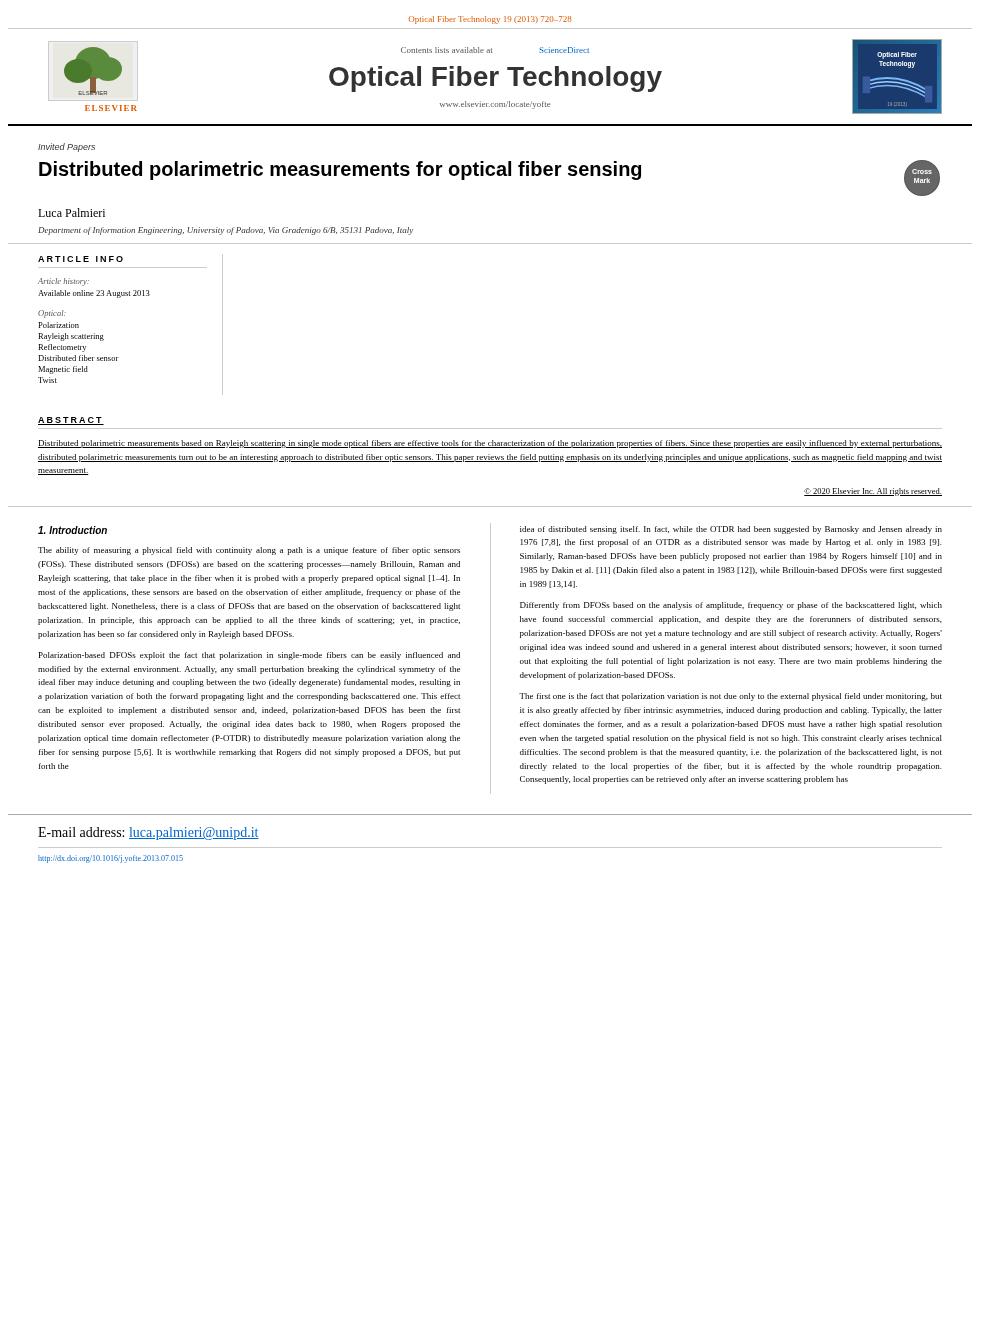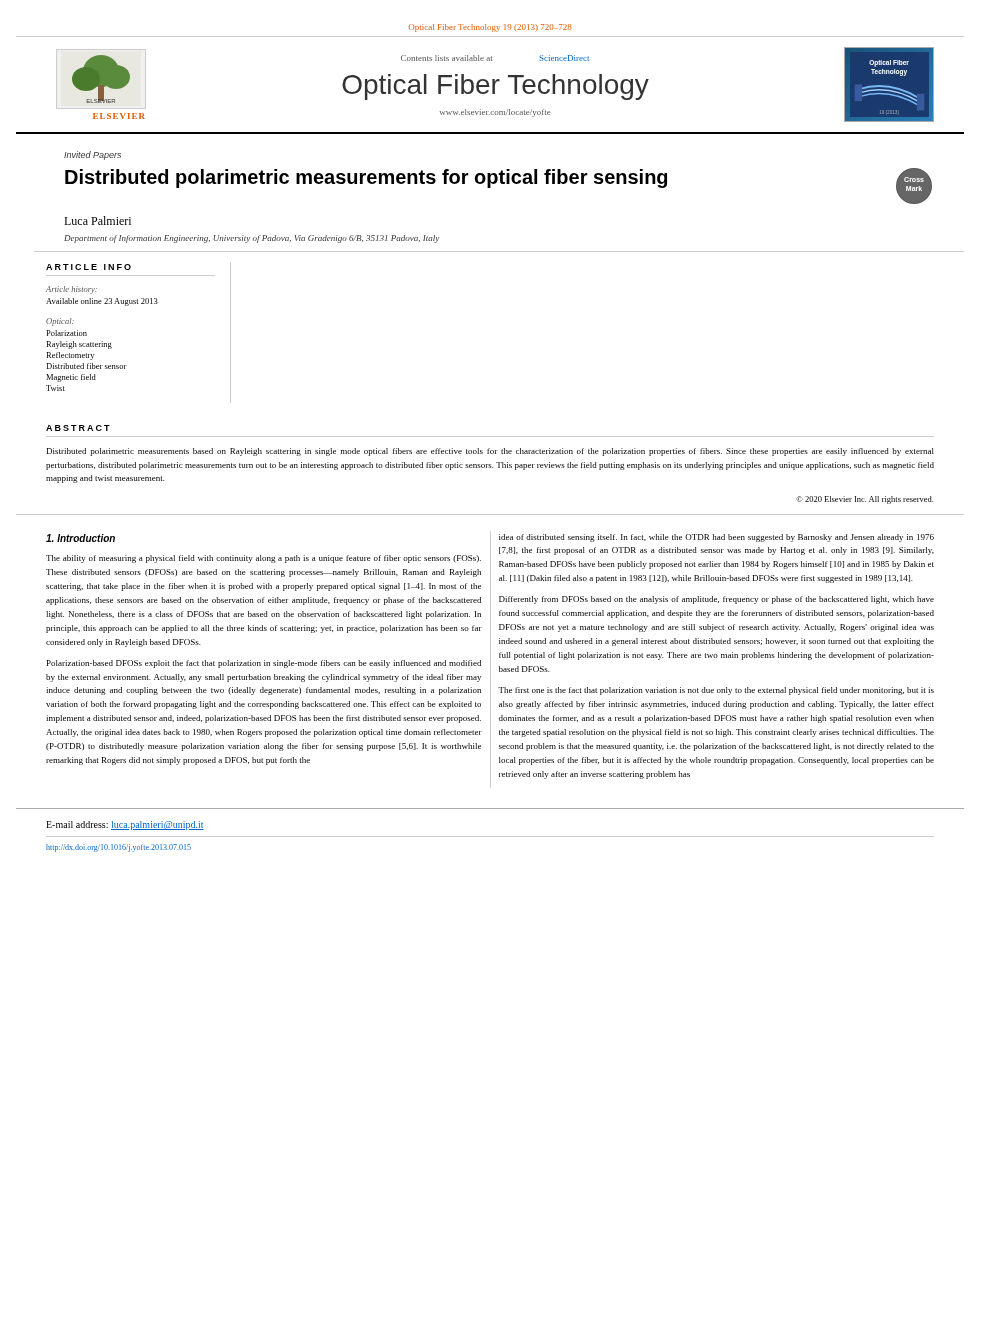--- a/index.html
+++ b/index.html
@@ -8,21 +8,21 @@
       font-family: 'Times New Roman', Times, serif;
       font-size: 10px;
       color: #000;
       width: 992px;
       min-height: 1323px;
     }
     .page {
       width: 980px;
       min-height: 1323px;
       background: #fff;
-      padding: 16px;
+      padding: 8px;
       position: relative;
     }
     
     .journal-bar {
       text-align: center;
       padding: 6px 0 4px 0;
       font-size: 9px;
       color: #e05a00;
       border-bottom: 1px solid #ccc;
     }
@@ -73,21 +73,21 @@
       color: #555;
       margin-bottom: 6px;
     }
     .sciencedirect-link {
       color: #0066cc;
       text-decoration: none;
       margin-left: 44px;
     }
     .journal-title-main {
       font-size: 28px;
-      font-weight: normal;
+      font-weight: bold;
       color: #333;
       font-family: Arial, sans-serif;
       margin-bottom: 6px;
     }
     .journal-url {
       font-size: 9px;
       color: #555;
     }
     .journal-url a {
       color: #555;
@@ -104,21 +104,20 @@
       justify-content: center;
       color: #fff;
       font-size: 7px;
       text-align: center;
       padding: 4px;
     }
     
     .paper-header {
       padding: 16px 30px 8px 30px;
       border-bottom: 1px solid #ccc;
-      margin-left: 18px;
     }
     .invited-papers {
       font-size: 9px;
       font-style: italic;
       color: #333;
       margin-bottom: 6px;
       font-family: Arial, sans-serif;
     }
     .paper-title-row {
       display: flex;
@@ -202,20 +201,21 @@
     }
     .keywords-list {
       font-size: 8.5px;
       color: #000;
     }
     .keywords-list div {
       margin-bottom: 1px;
     }
     .abstract-col {
       flex: 1;
+      text-decoration: underline;
     }
     .abstract-col h3 {
       font-size: 9px;
       font-family: Arial, sans-serif;
       font-weight: bold;
       letter-spacing: 2px;
       text-transform: uppercase;
       border-bottom: 1px solid #ccc;
       padding-bottom: 3px;
       margin-bottom: 8px;
@@ -229,21 +229,21 @@
     .abstract-copyright {
       font-size: 8.5px;
       color: #000;
       text-align: right;
       margin-top: 8px;
     }
     
     .main-body {
       display: flex;
       padding: 16px 30px 0 30px;
-      gap: 8px;
+      gap: 29px;
     }
     .body-col {
       flex: 1;
       font-size: 9px;
       line-height: 1.55;
       color: #000;
       text-align: justify;
     }
     .section-title {
       font-size: 10px;
@@ -258,21 +258,21 @@
       line-height: 1.55;
       text-align: justify;
     }
     
     .footer-area {
       padding: 10px 30px 8px 30px;
       border-top: 1px solid #aaa;
       margin-top: 20px;
     }
     .footnote-email {
-      font-size: 10px;
+      font-size: 14px;
       color: #000;
       margin-bottom: 6px;
     }
     .footnote-email a {
       color: #0066cc;
     }
     .footer-issn {
       font-size: 8px;
       color: #555;
       border-top: 1px solid #ccc;

